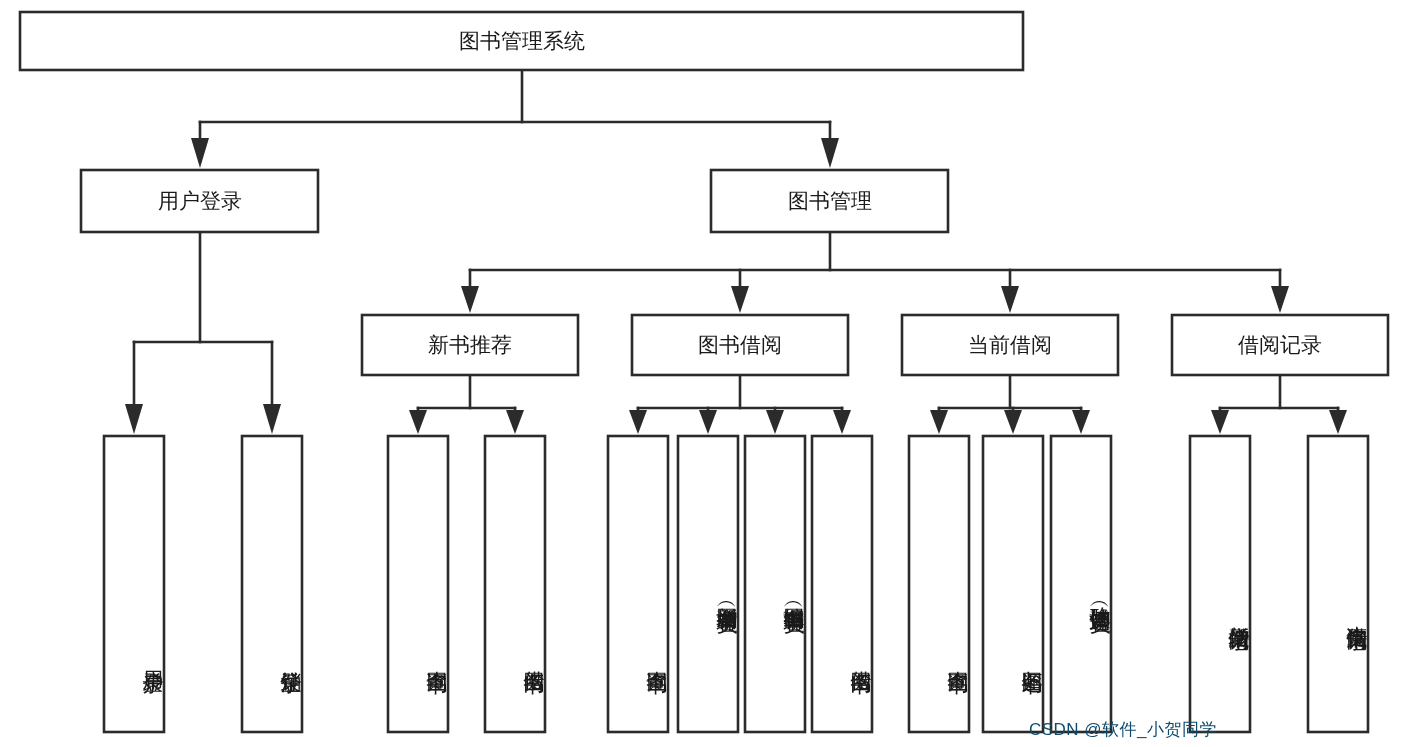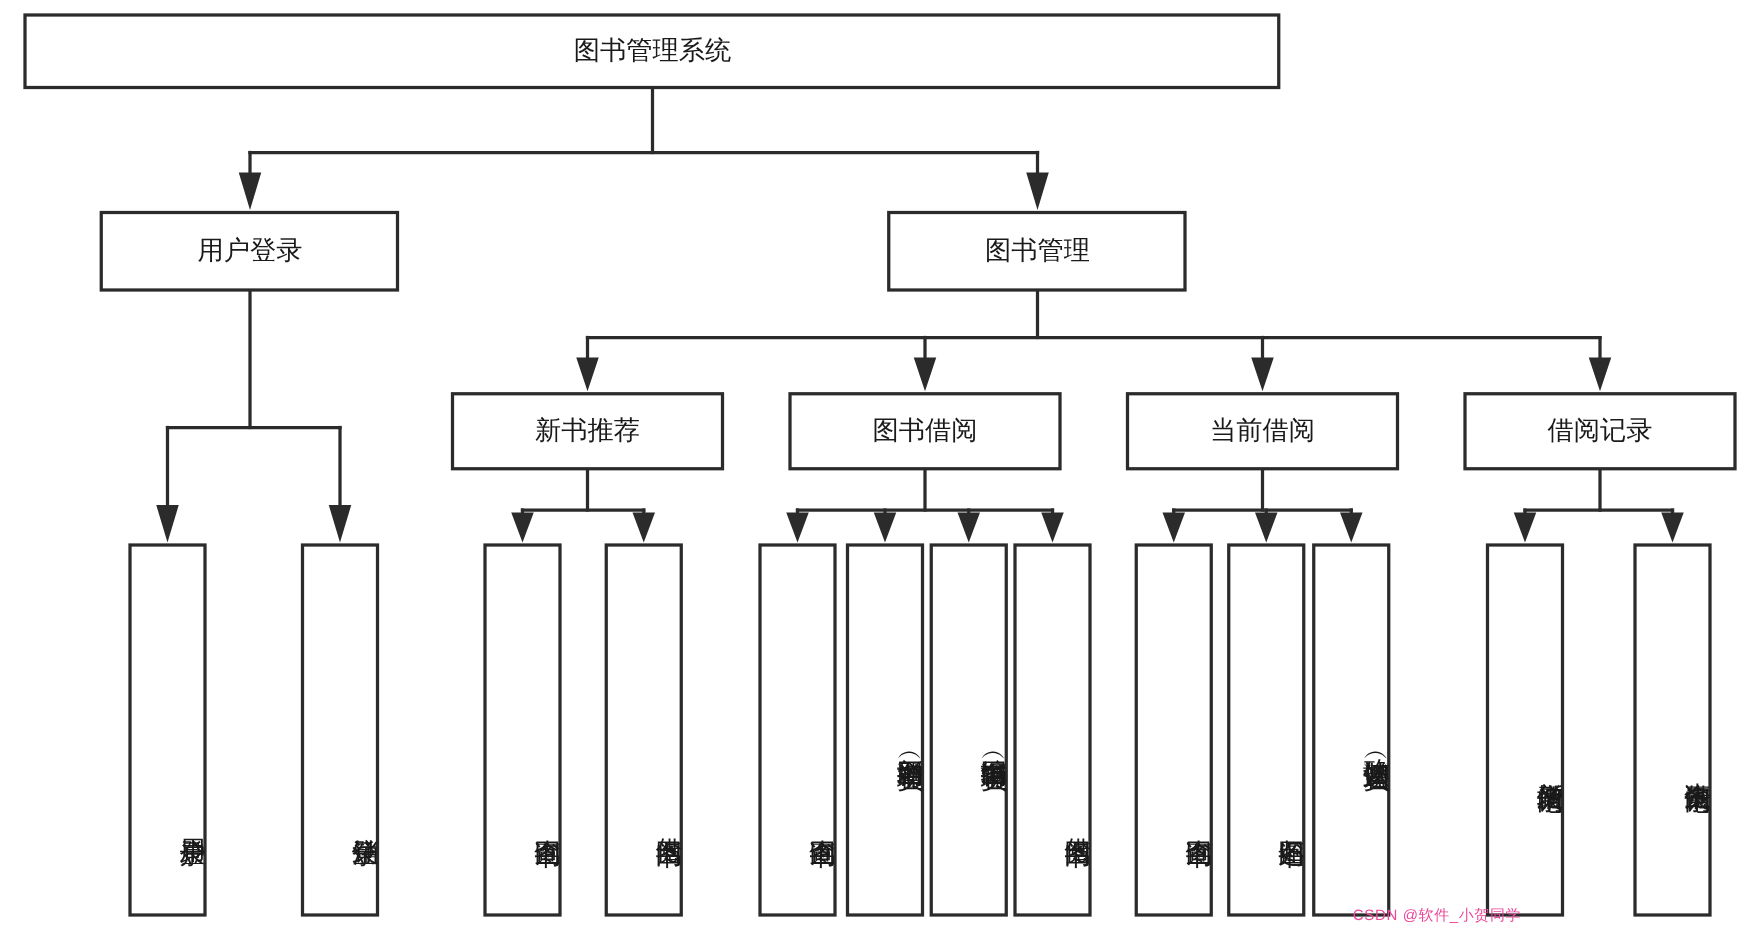--- a/index.html
+++ b/index.html
@@ -63,22 +63,22 @@
     color: #1a1a1a;
     letter-spacing: 1px;
     white-space: nowrap;
     pointer-events: none;
   }
   .watermark {
     position: absolute;
     right: 14px;
     bottom: 6px;
     font-family: "Liberation Sans", sans-serif;
-    font-size: 12px;
-    color: #ec4899;
+    font-size: 17px;
+    color: #0c4a6e;
     letter-spacing: 0.5px;
     user-select: none;
   }
 </style>
 </head>
 <body>
 
 <div id="diagram-root">
 
   <svg id="flowchart" viewBox="0 0 1405 747">

